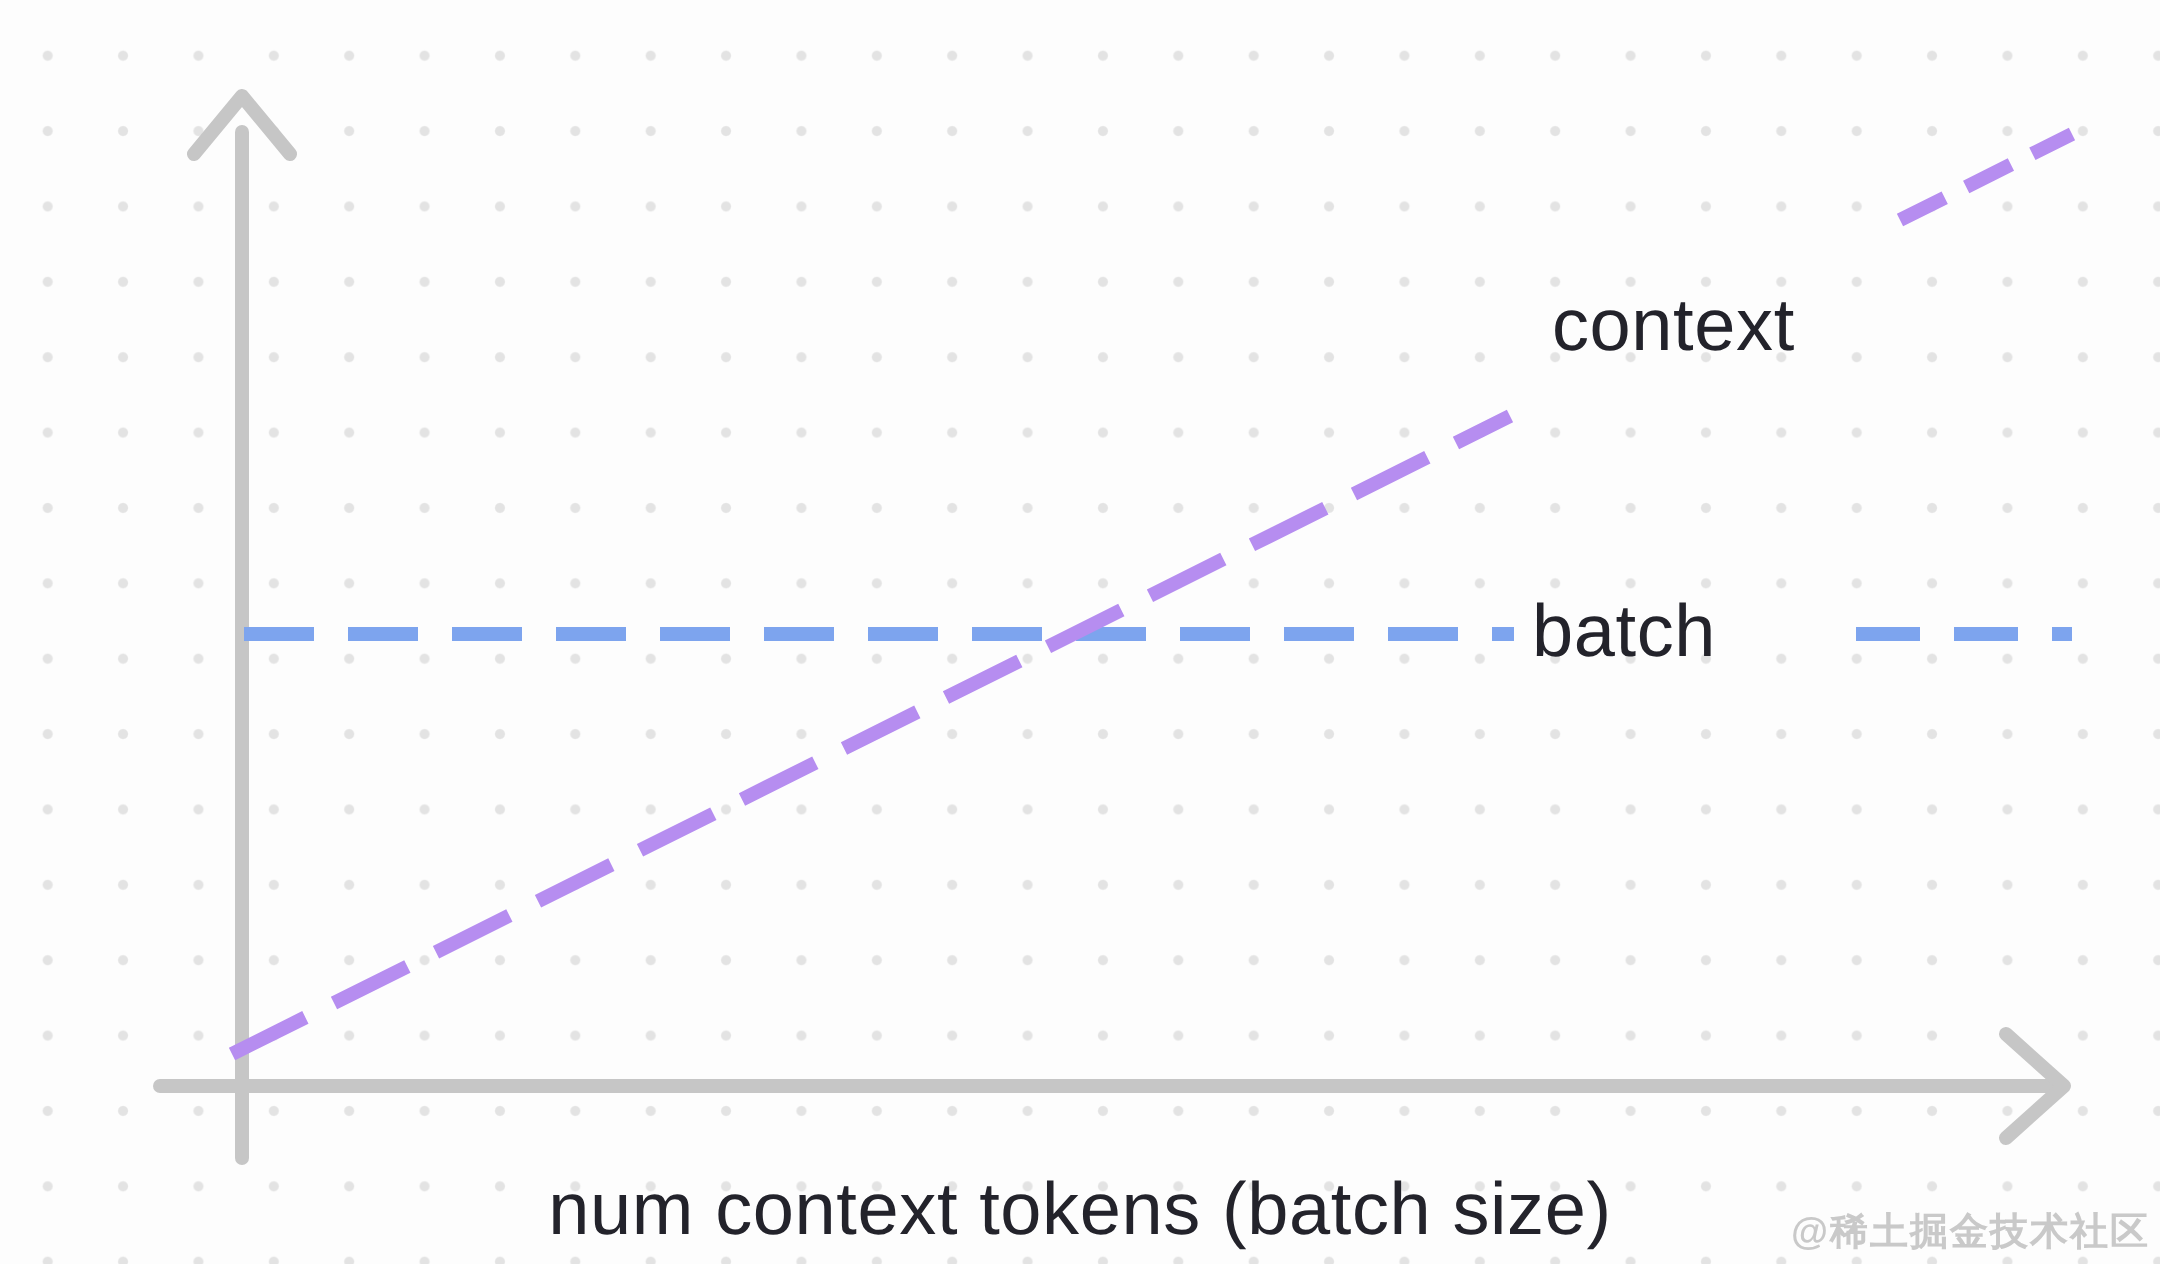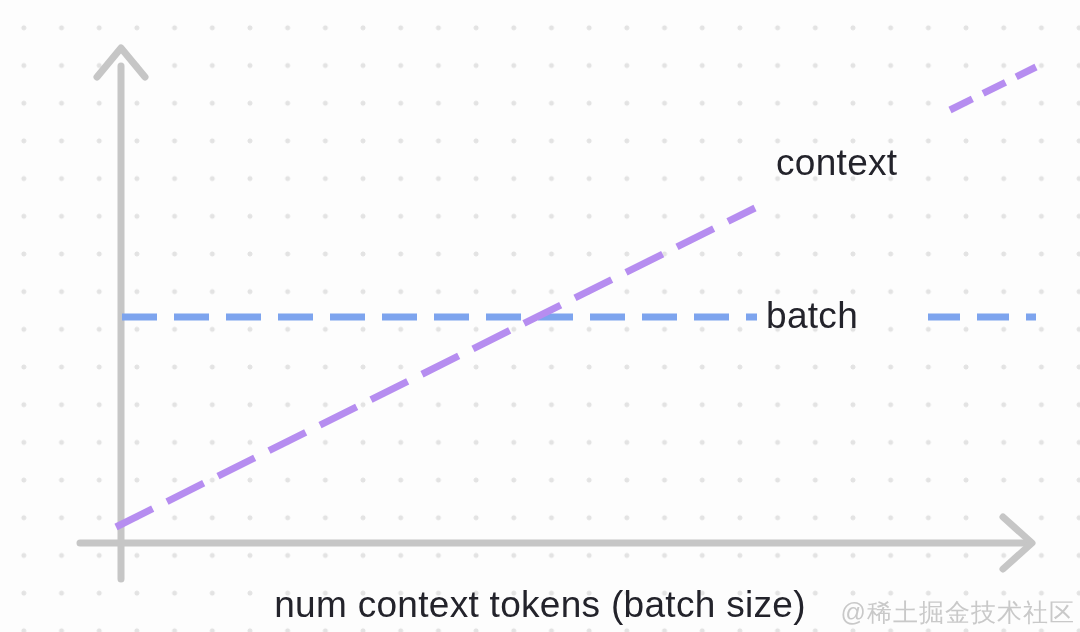--- a/index.html
+++ b/index.html
@@ -37,22 +37,22 @@
   }
   .label-time    { left: 8px;   top: 283px; }
   .label-compute { left: 776px; top: 143px; }
   .label-memory  { left: 766px; top: 296px; }
   .label-xaxis   { left: 0;     top: 585px; width: 1080px; text-align: center; font-size: 37px; }
   .watermark {
     position: absolute;
     right: 5px;
     bottom: 3px;
     color: #c9c9c9;
-    font-size: 25px;
-    font-weight: 400;
+    font-size: 19px;
+    font-weight: 700;
     letter-spacing: 1px;
     white-space: nowrap;
   }
 </style>
 </head>
 <body>
 
 <div class="canvas">
 
   <svg class="plot-svg" viewBox="0 0 1080 632" xmlns="http://www.w3.org/2000/svg">

